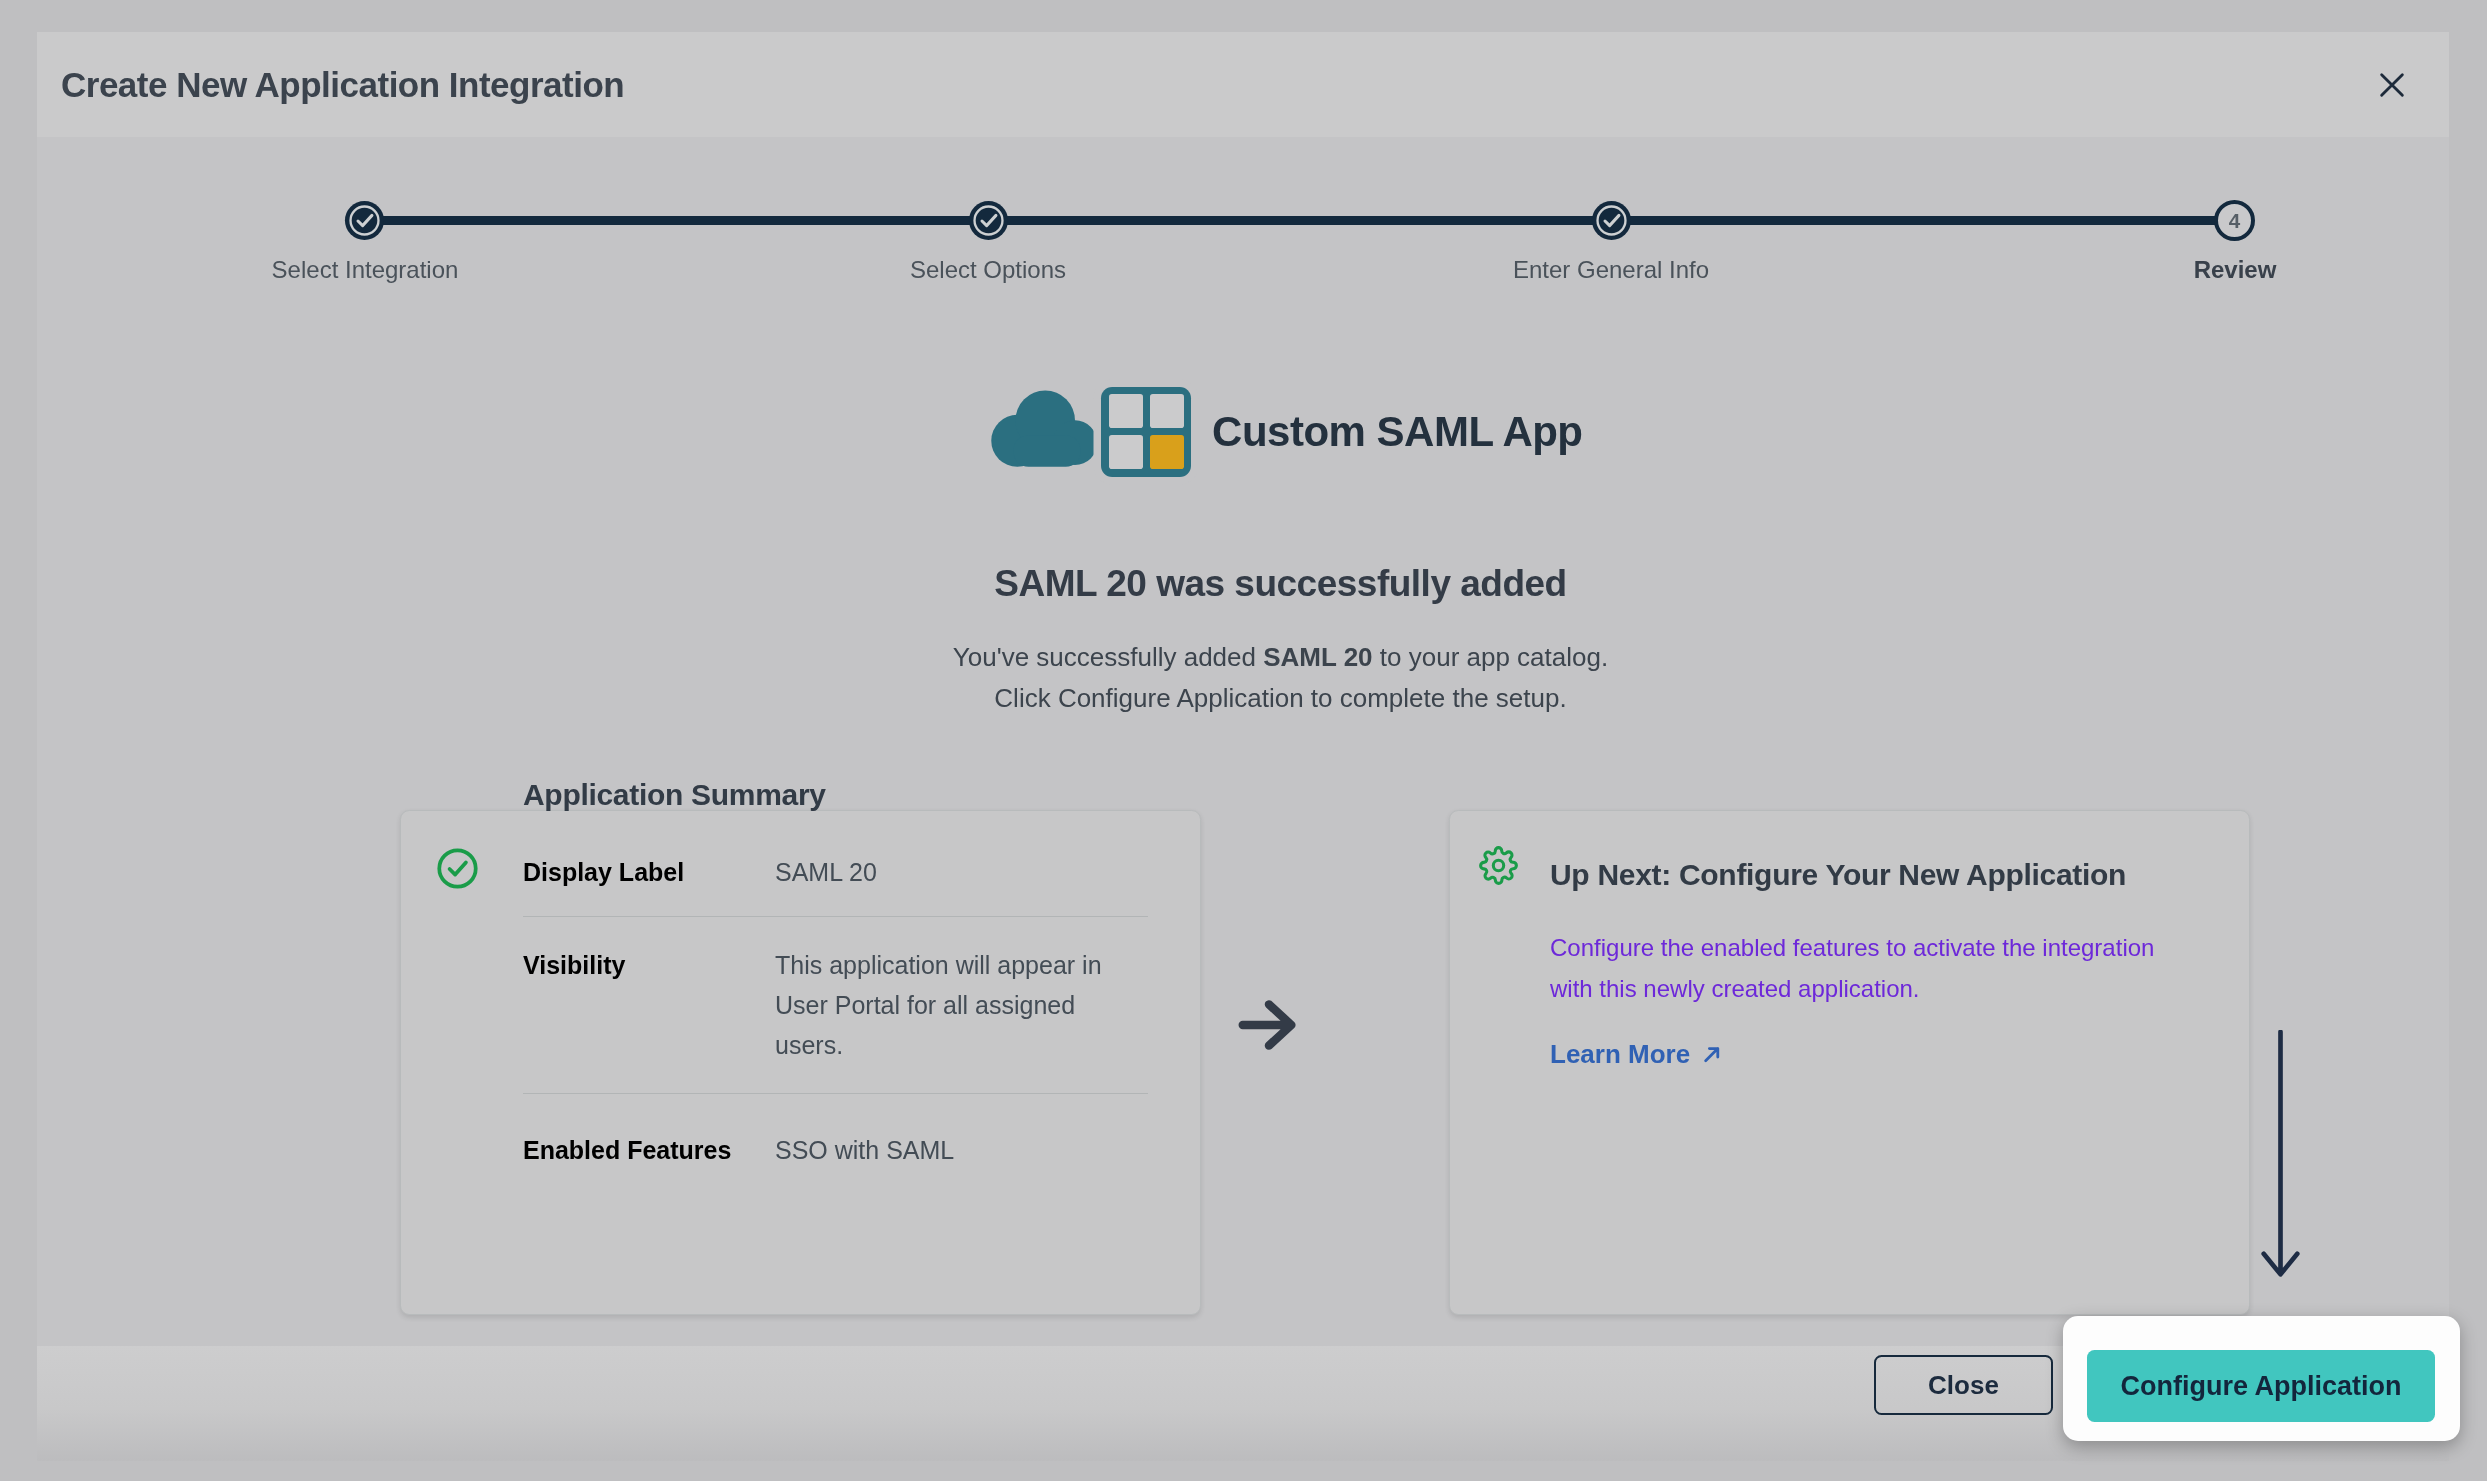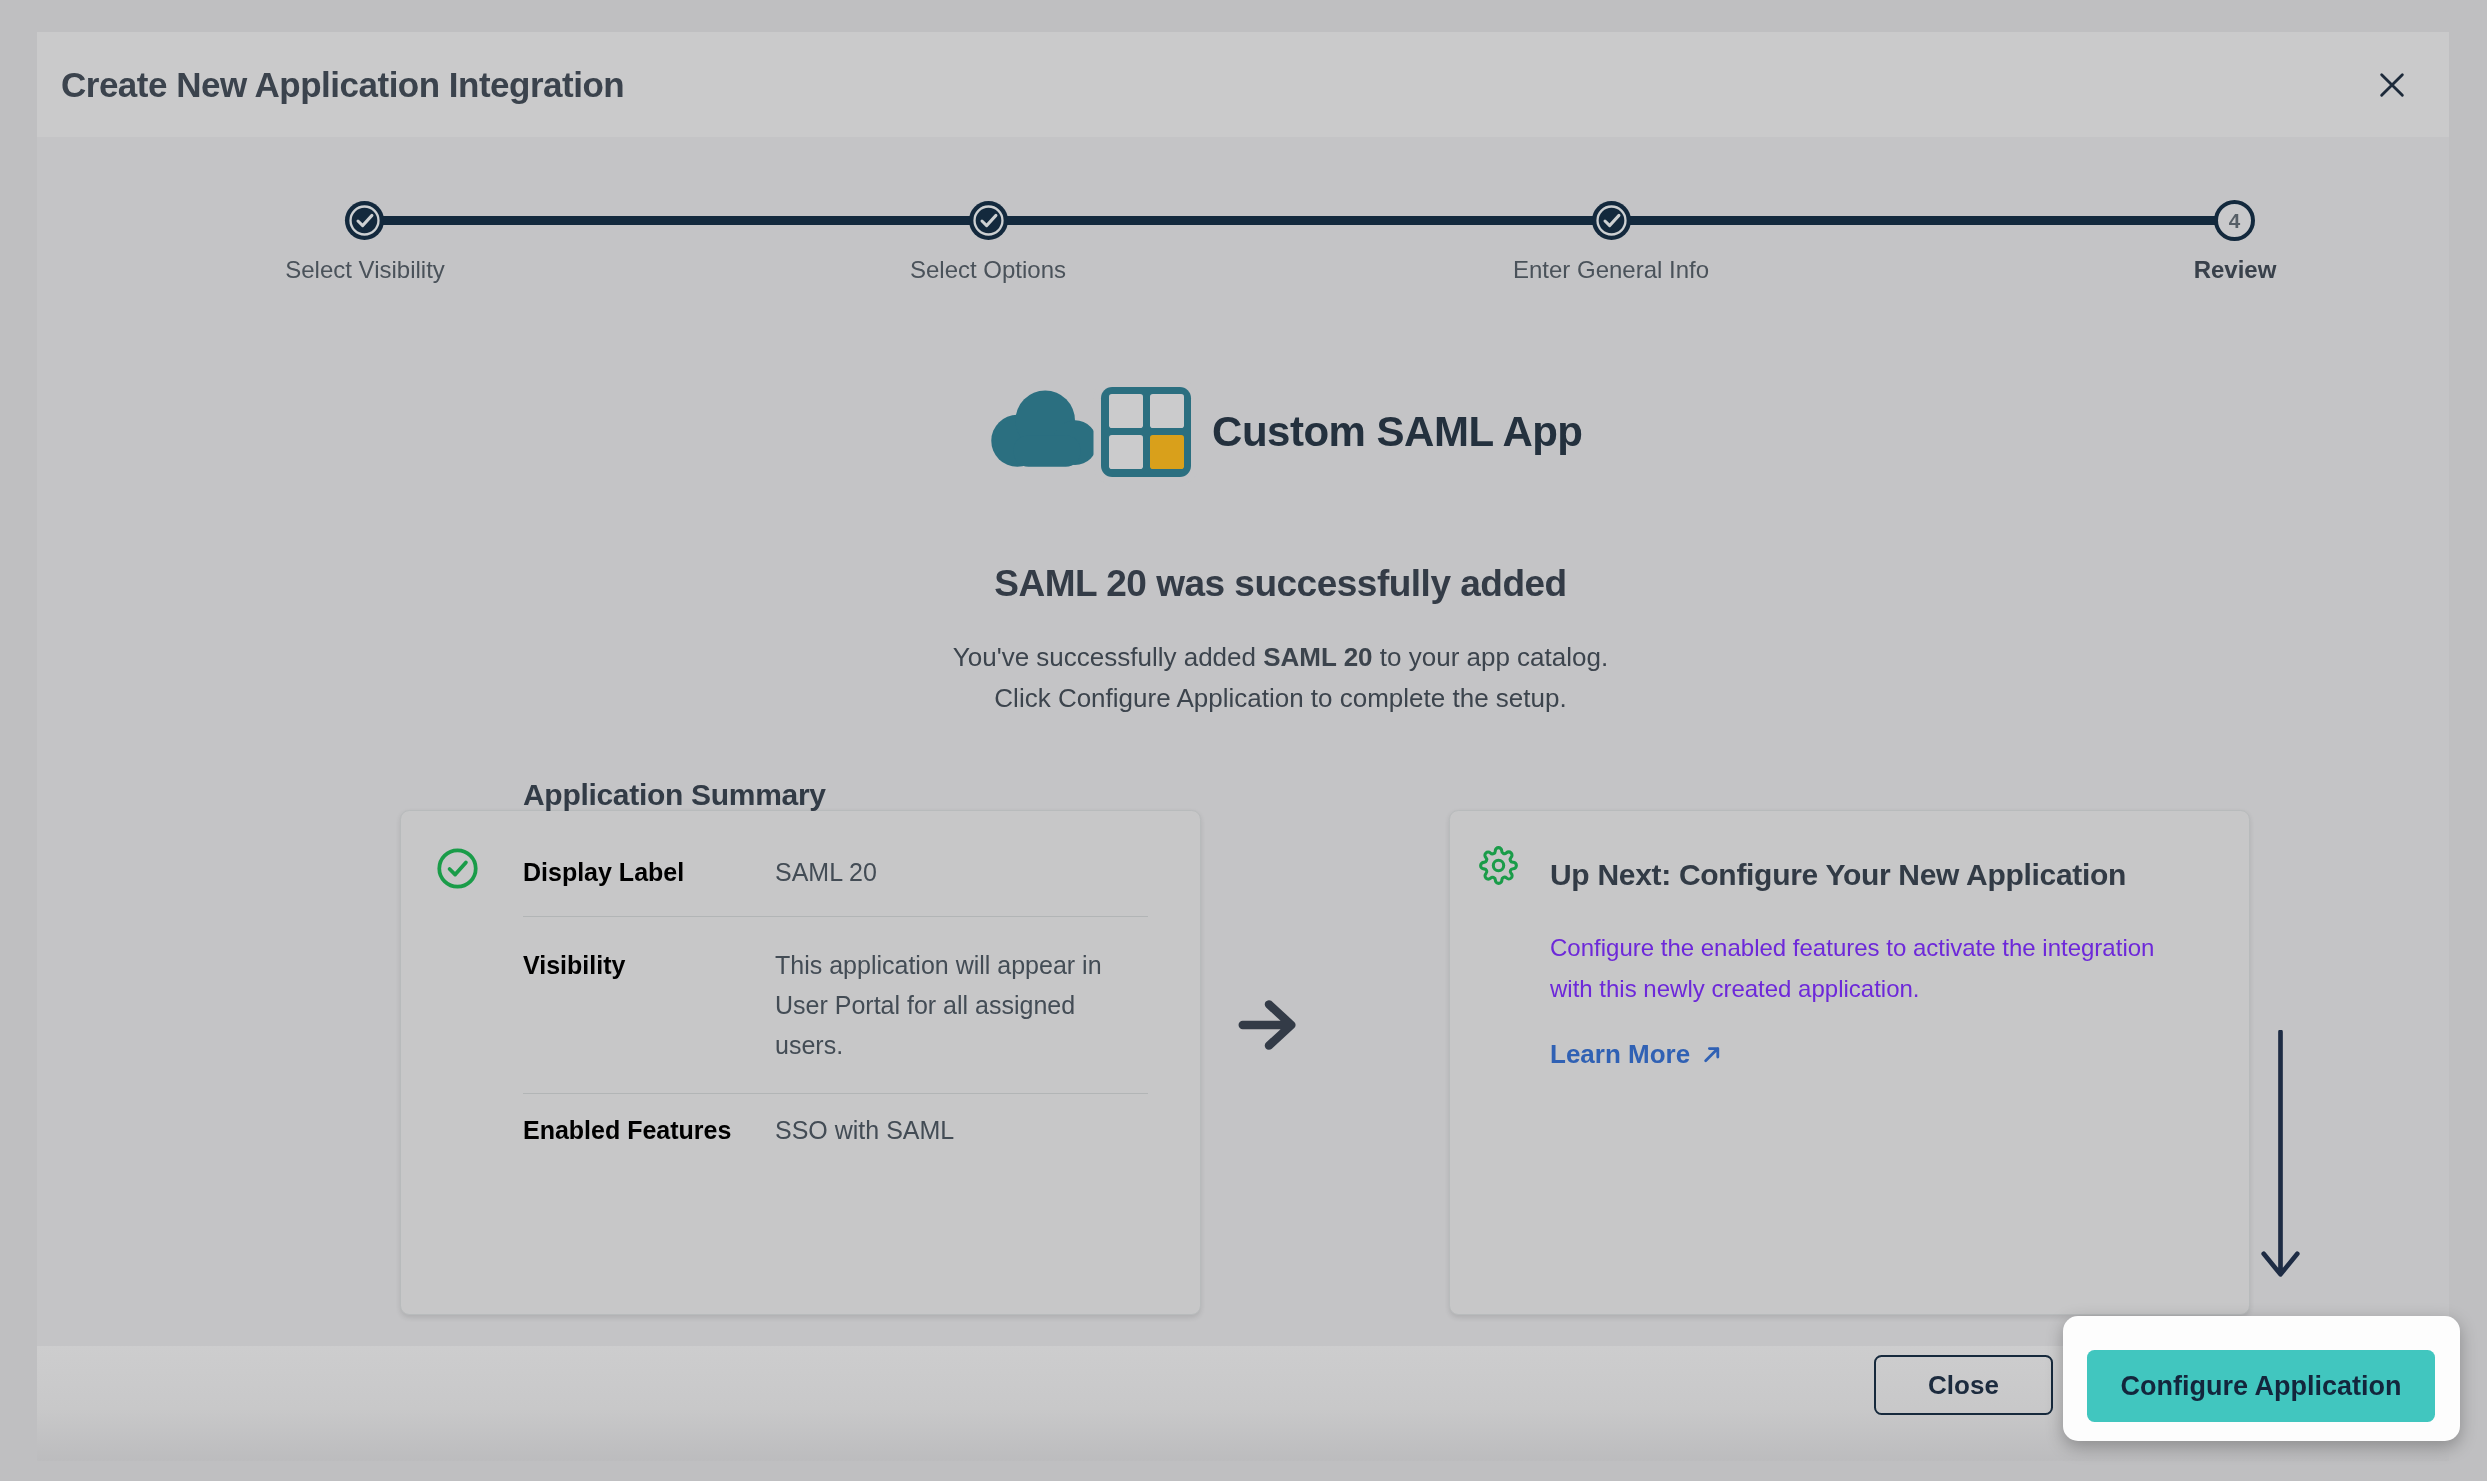--- a/index.html
+++ b/index.html
@@ -76,21 +76,21 @@
   .card.left{left:363px;}
   .card.right{left:1412px;}
   .card-icon{position:absolute;left:35px;top:36px;}
   .card-heading{font-size:30px;font-weight:700;color:#323b46;line-height:41px;letter-spacing:-0.3px;}
   .card-body-left{margin:41px 52px 0 122px;}
   .srow{display:flex;}
   .srow .rlabel{width:252px;font-size:25px;font-weight:700;color:#000000;line-height:40px;}
   .srow .rvalue{flex:1;font-size:25px;color:#434c55;line-height:40px;}
   .srow.r1{padding:0 0 24px 0;}
   .srow.r2{padding:28px 0 28px 0;border-top:1.9px solid #b2b5b6;}
-  .srow.r3{padding:16px 0 0 0;border-top:1.9px solid #b2b5b6;}
+  .srow.r3{padding:36px 0 0 0;border-top:1.9px solid #b2b5b6;}
   .card-body-right{margin:43px 65px 0 100px;}
   .next-heading{width:579px;}
   .next-body{margin-top:32px;font-size:24px;color:#6d28d9;line-height:41px;}
   .learn-more{
     margin-top:30px;display:inline-flex;align-items:center;gap:11.2px;
     font-size:26px;font-weight:700;color:#3061b4;text-decoration:none;cursor:pointer;
   }
   
   .mid-arrow{position:absolute;left:1200px;top:964px;}
   .down-arrow{position:absolute;left:2222px;top:998px;}
@@ -151,21 +151,21 @@
       <circle cx="22" cy="22" r="15" fill="none" stroke="#cdd0d2" stroke-width="2.5"></circle>
       <path d="M15 22.5 l5 5 l10 -11" fill="none" stroke="#cdd0d2" stroke-width="3.2" stroke-linecap="round" stroke-linejoin="round"></path>
     </svg>
   </div>
   <div class="step-circle" style="left:2177px">
     <div class="step-num-circle">
       <span>4</span>
     </div>
   </div>
 
-  <div class="step-label" style="left:141px">Select Visibility</div>
+  <div class="step-label" style="left:141px">Select Integration</div>
   <div class="step-label" style="left:764px">Select Options</div>
   <div class="step-label" style="left:1387px">Enter General Info</div>
   <div class="step-label current" style="left:2011px">Review</div>
 
   <div class="logo-row">
     <svg width="140" height="93" viewBox="0 0 75 50">
       <g fill="#2b6f80">
         <circle cx="21" cy="30" r="14"></circle>
         <circle cx="36" cy="19" r="16"></circle>
         <circle cx="52" cy="31" r="12"></circle>

